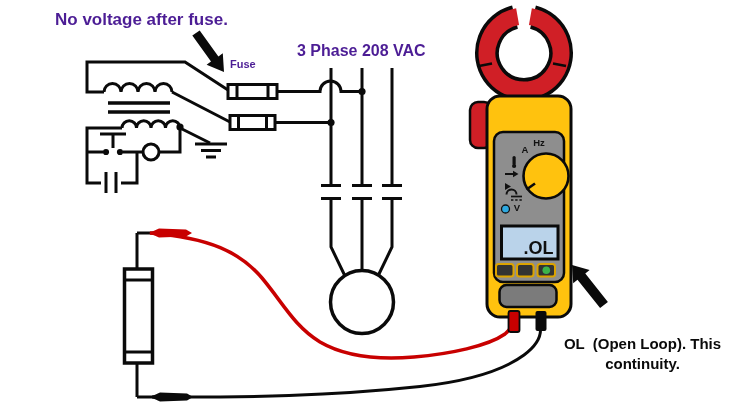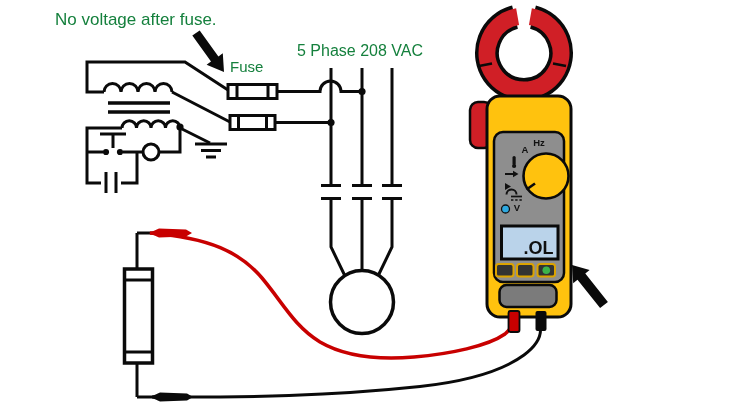--- a/index.html
+++ b/index.html
@@ -1,21 +1,21 @@
 <!DOCTYPE html>
 <html><head>
 <meta charset="utf-8">
 <style>
   html,body{margin:0;padding:0;background:#fff;}
   #stage{position:relative;width:742px;height:418px;background:#ffffff;overflow:hidden;
          font-family:"Liberation Sans", sans-serif;}
   #stage svg{position:absolute;left:0;top:0;}
-  .lbl{position:absolute;font-weight:400;color:#15803d;white-space:pre;}
+  .lbl{position:absolute;font-weight:700;color:#4c1d95;white-space:pre;}
   .lbl-novolt{left:55px;top:10px;font-size:17px;}
-  .lbl-fuse{left:230px;top:58px;font-size:15px;}
+  .lbl-fuse{left:230px;top:58px;font-size:11px;}
   .lbl-phase{left:297px;top:42px;font-size:16px;}
   .lbl-check{left:157px;top:363px;font-size:16.5px;}
   .caption{position:absolute;left:543px;top:334px;width:199px;text-align:center;
            font-weight:700;font-size:15px;line-height:20px;color:#0a0a0a;}
   .caption div{white-space:pre;}
 </style>
 </head>
 <body>
 
 <div id="stage">
@@ -128,16 +128,18 @@
     <rect x="508.5" y="311" width="11" height="21" rx="2" fill="#C80000" stroke="#0a0a0a" stroke-width="1.8"></rect>
     <rect x="535.5" y="311" width="11" height="20" rx="2" fill="#0a0a0a"></rect>
   </g>
 
   <polygon points="192.3,35.6 199.7,30.4 218.4,56.4 222.8,53.2 224,72 206.6,64.8 211,61.6" fill="#0a0a0a"></polygon>
   <polygon points="600.1,308.1 607.9,301.9 585.3,273.6 589.6,270.1 572,265 573.2,283.3 577.5,279.8" fill="#0a0a0a"></polygon>
 </svg>
 
   <div class="lbl lbl-novolt">No voltage after fuse.</div>
   <div class="lbl lbl-fuse">Fuse</div>
-  <div class="lbl lbl-phase">5 Phase 208 VAC</div>
+  <div class="lbl lbl-phase">3 Phase 208 VAC</div>
   <div class="caption">
+    <div>OL  (Open Loop). This</div>
+    <div>continuity.</div>
   </div>
 </div>
 
 </body></html>

